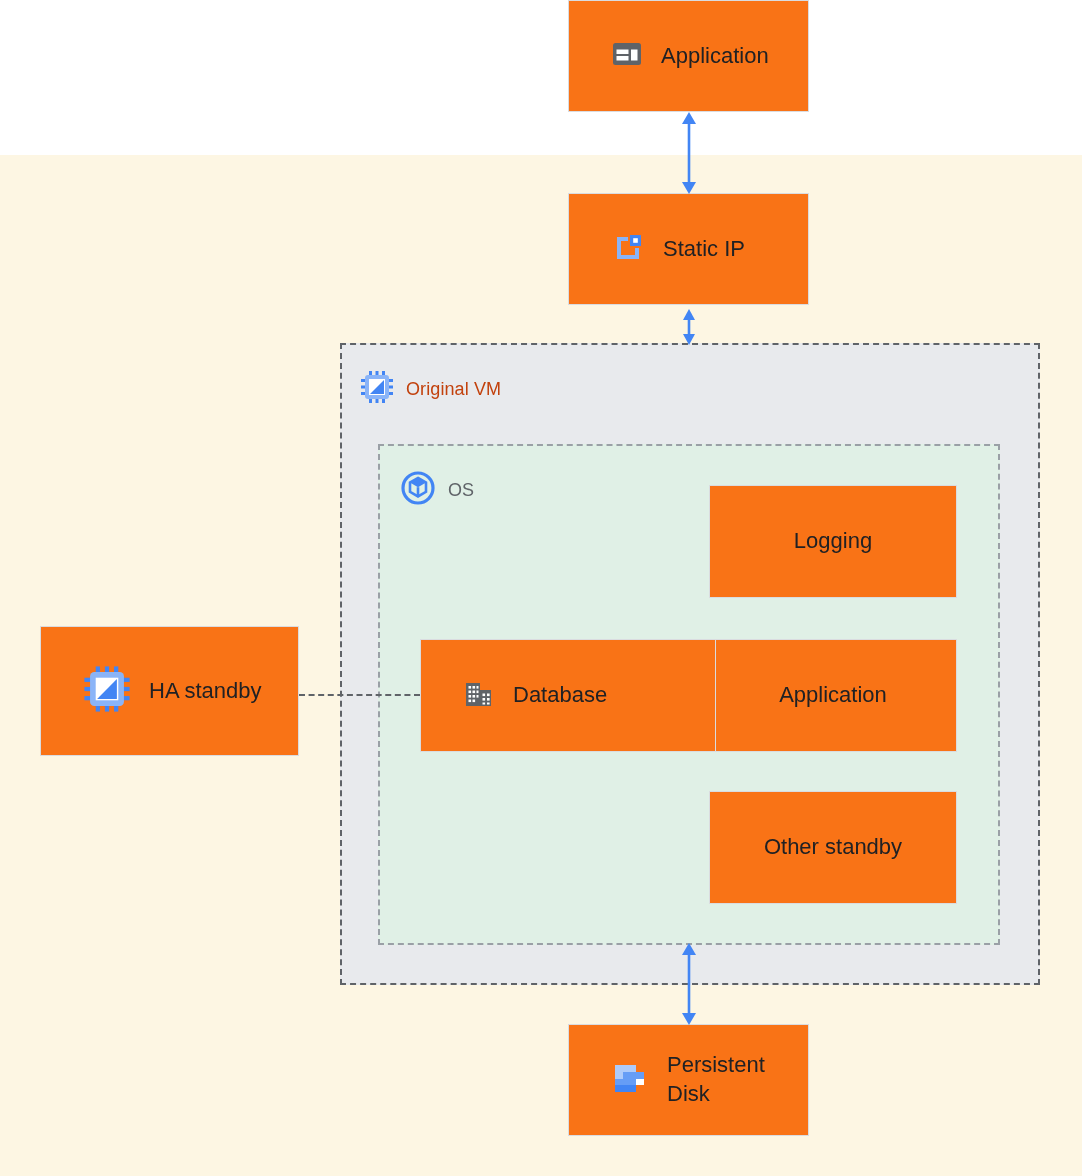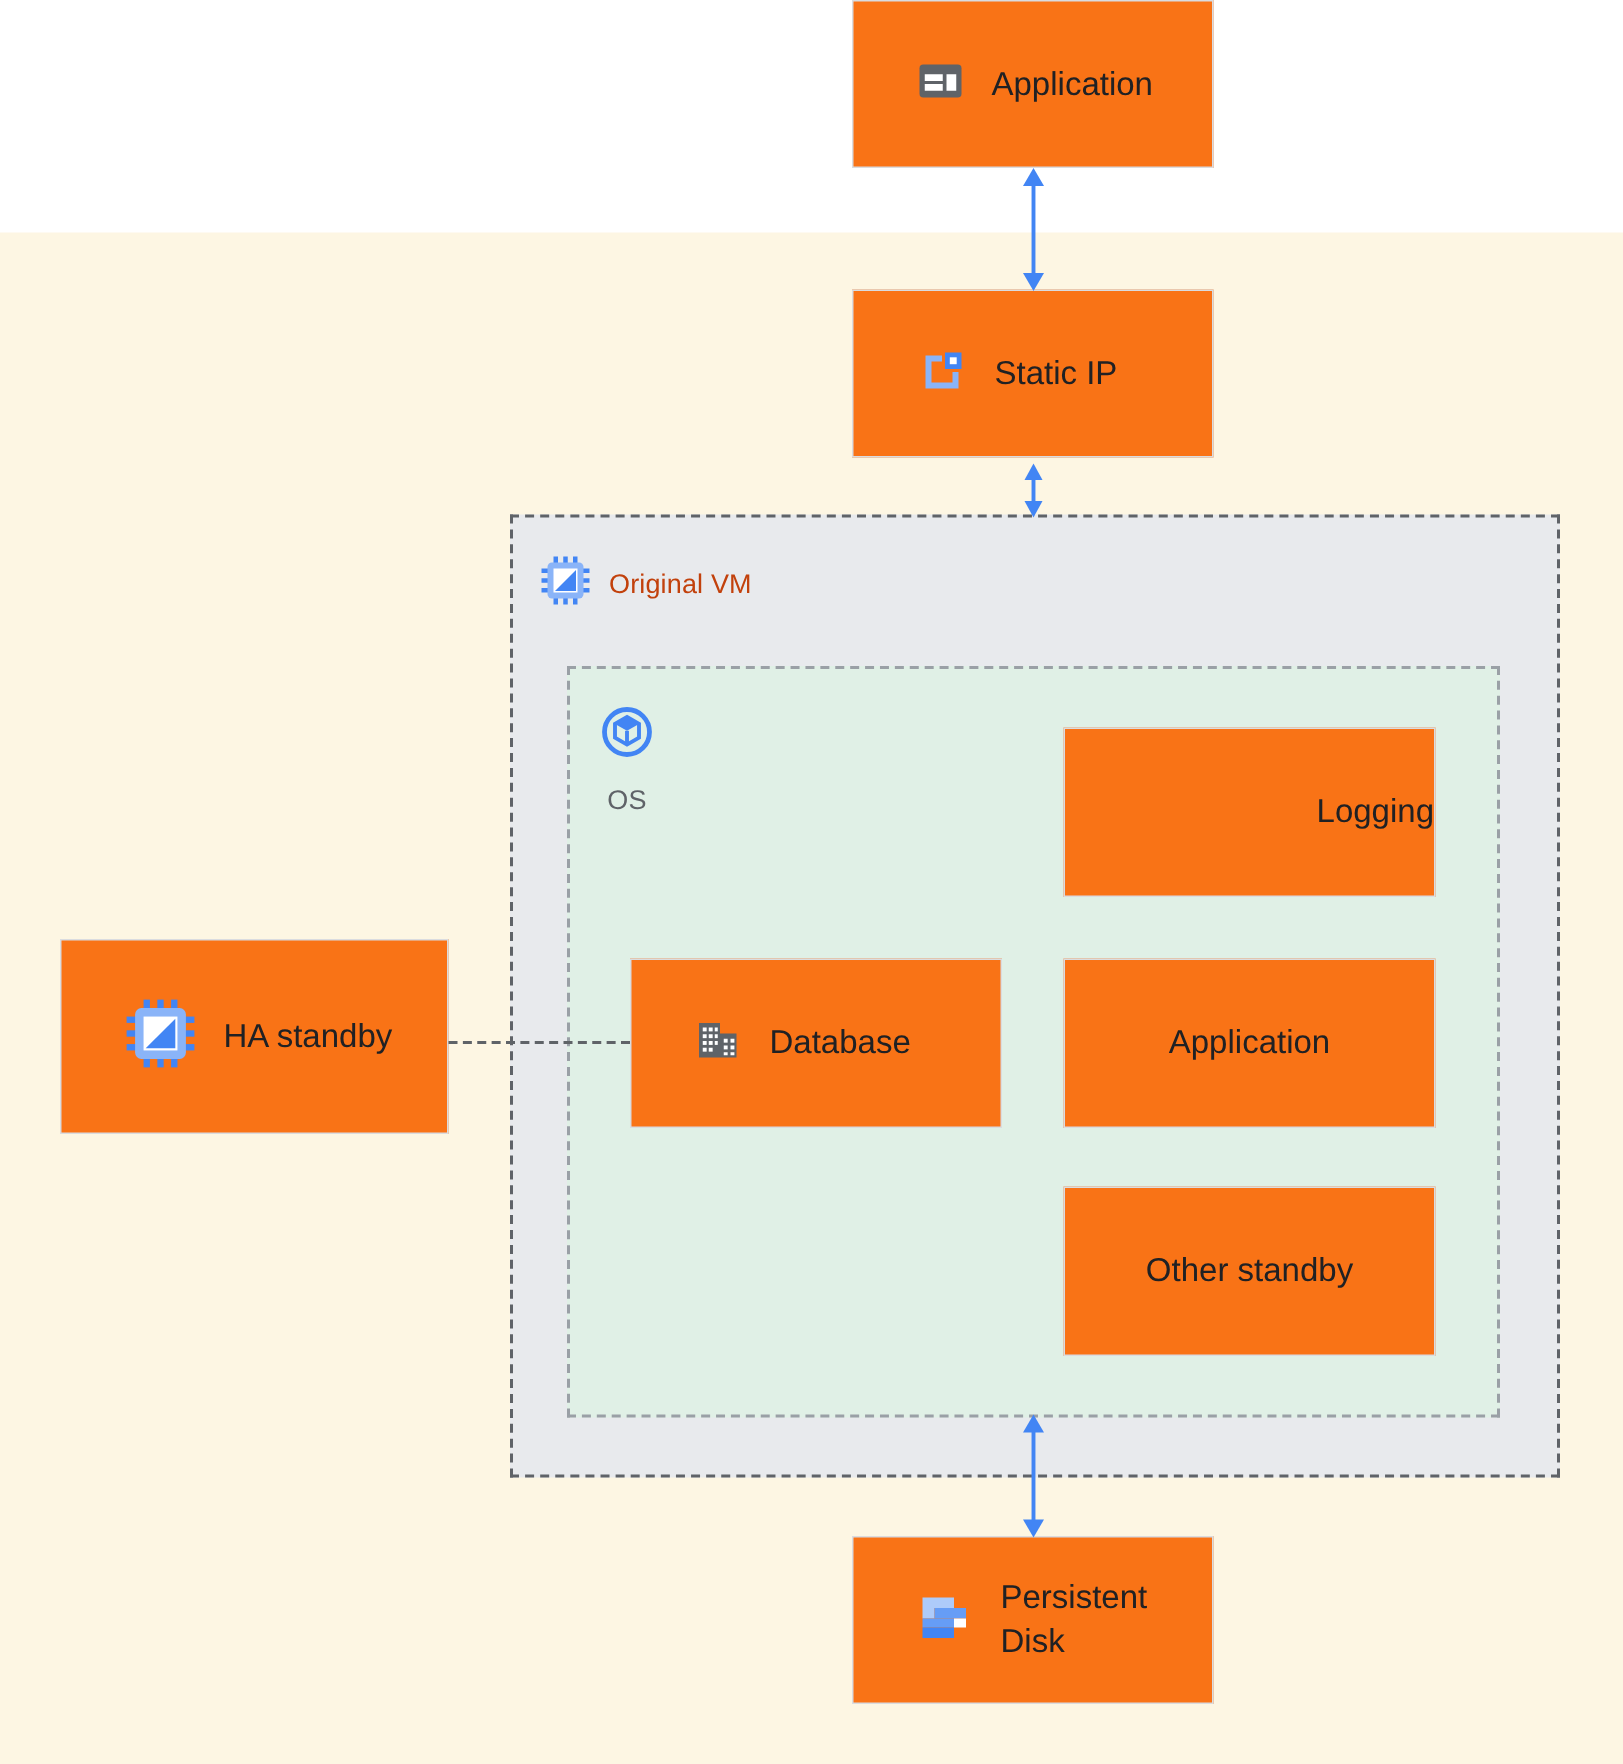--- a/index.html
+++ b/index.html
@@ -61,21 +61,21 @@
   .os-box {
     position: absolute;
     left: 378px;
     top: 444px;
     width: 622px;
     height: 501px;
     background: #e0f0e6;
     border: 2px dashed #9aa0a6;
     box-sizing: border-box;
   }
-  #os-label { left: 400px; top: 470px; flex-direction: column; }
+  #os-label { left: 400px; top: 470px; }
   #os-label .lbl-text { font-size: 18px; color: #5f6368; }
 
   
   .node {
     position: absolute;
     background: #f97316;
     border: 1px solid #dadce0;
     box-sizing: border-box;
     display: flex;
     align-items: center;
@@ -85,24 +85,24 @@
   .node.withicon { padding-left: 42px; }
   .node-label {
     font-size: 22px;
     color: #202124;
     line-height: 1.28;
     white-space: pre-line;
   }
 
   #node-application { left: 568px; top: 0px;    width: 241px; height: 112px; }
   #node-staticip    { left: 568px; top: 193px;  width: 241px; height: 112px; }
-  #node-logging     { left: 709px; top: 485px;  width: 248px; height: 113px; justify-content: flex-end; }
+  #node-logging     { left: 709px; top: 485px;  width: 248px; height: 113px; }
   #node-monitoring  { left: 709px; top: 639px;  width: 248px; height: 113px; }
   #node-other       { left: 709px; top: 791px;  width: 248px; height: 113px; }
-  #node-database    { left: 420px; top: 639px;  width: 248px; height: 113px; text-align: center; }
+  #node-database    { left: 420px; top: 639px;  width: 296px; height: 113px; text-align: center; }
   #node-hastandby   { left: 40px;  top: 626px;  width: 259px; height: 130px; }
   #node-disk        { left: 568px; top: 1024px; width: 241px; height: 112px; }
   #node-disk .node-label { line-height: 1.3; }
 
   
   .connector { position: absolute; }
 
   
   .dotted-link {
     position: absolute;

